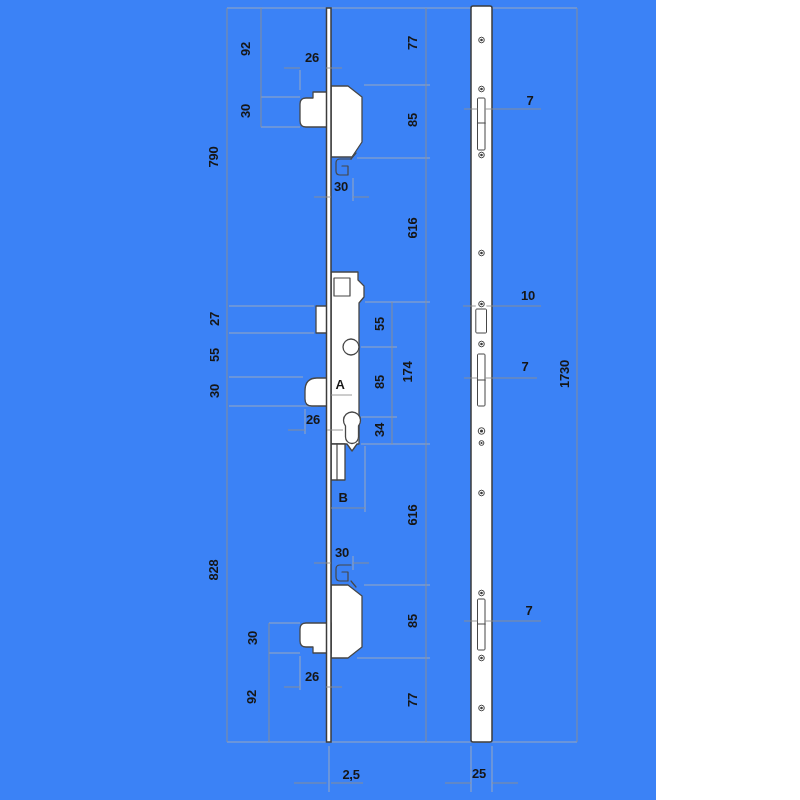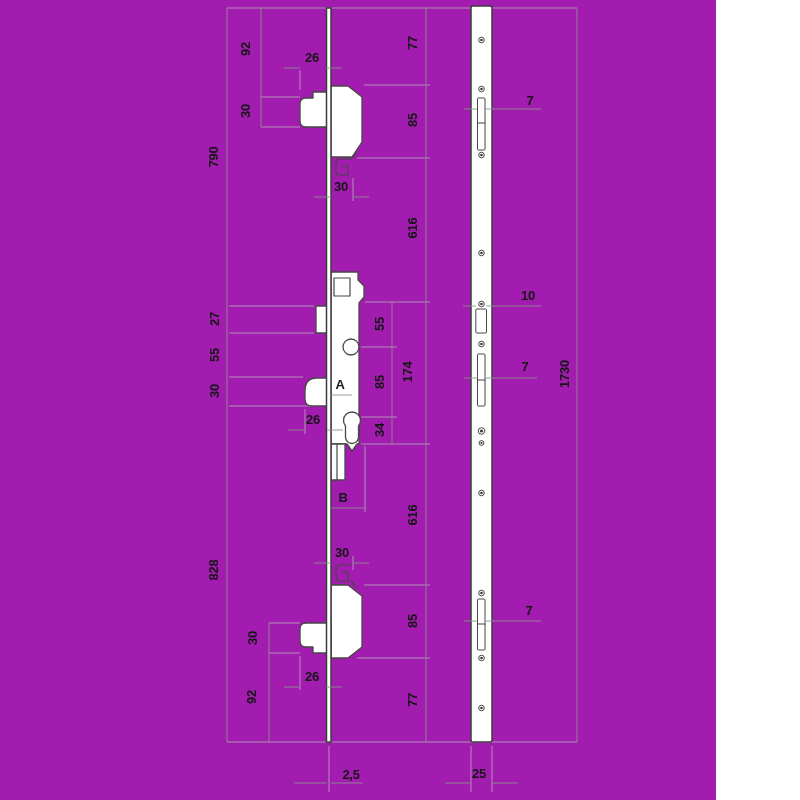--- a/index.html
+++ b/index.html
@@ -1,16 +1,16 @@
 <!DOCTYPE html>
 <html><head>
 <meta charset="utf-8">
 <style>
   html,body{margin:0;padding:0;background:#ffffff;}
-  .stage{width:716px;height:800px;position:relative;background:#a21caf;overflow:hidden;}
+  .stage{width:656px;height:800px;position:relative;background:#3b82f6;overflow:hidden;}
   svg{display:block;}
   text.dim{font-family:"Liberation Sans",sans-serif;font-size:13px;font-weight:bold;fill:#161616;letter-spacing:-0.3px;}
   .part{fill:#ffffff;stroke:#474747;stroke-width:1.3;stroke-linejoin:round;stroke-linecap:round;}
   .part-thin{fill:none;stroke:#474747;stroke-width:1.2;stroke-linejoin:round;stroke-linecap:round;}
   .plate{fill:#ffffff;stroke:#3c3c3c;stroke-width:1.5;}
   .dimline{stroke:#8f8f8f;stroke-width:0.9;fill:none;}
   .extline{stroke:#b3b3b3;stroke-width:0.8;fill:none;}
   .hole-ring{fill:#ffffff;stroke:#474747;stroke-width:1;}
   .hole-dot{fill:#3a3a3a;stroke:none;}
   .slot{fill:#ffffff;stroke:#474747;stroke-width:1;}

